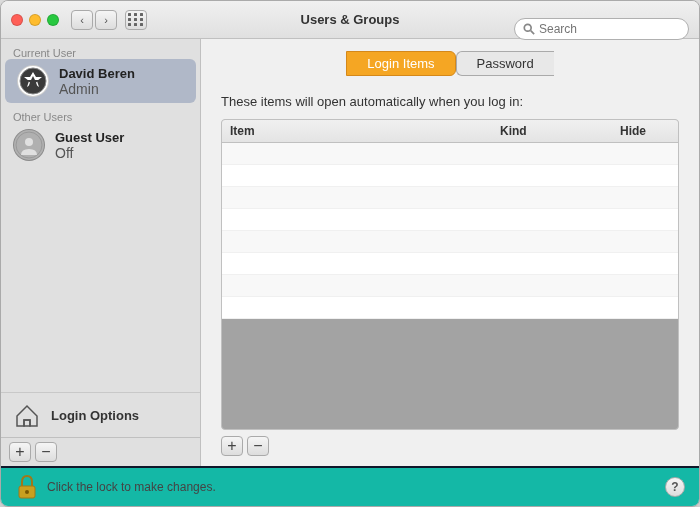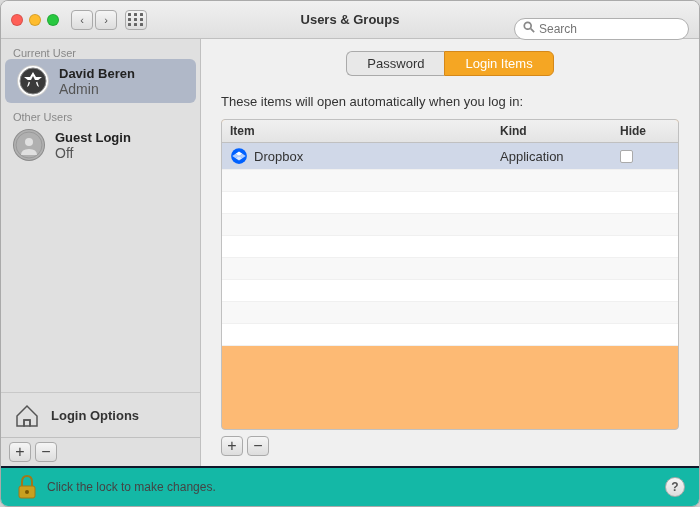--- a/index.html
+++ b/index.html
@@ -91,20 +91,21 @@
       left: 50%;
       transform: translateX(-50%);
       font-size: 13px;
       font-weight: 600;
       color: #333;
     }
 
     .search-box {
       margin-left: auto;
       display: flex;
+      align-items: center;
       background: #fff;
       border: 1px solid #b0b0b0;
       border-radius: 12px;
       padding: 2px 8px;
       width: 175px;
       height: 22px;
       margin-top: 18px;
     }
 
     .search-icon-svg {
@@ -301,21 +302,21 @@
       font-size: 13px;
       color: #333;
       margin-bottom: 10px;
     }
 
     
     .items-table {
       border: 1px solid #c0c0c0;
       border-radius: 4px;
       overflow: hidden;
-      background: #fdba74;
+      background: #a3a3a3;
       flex: 1;
       display: flex;
       flex-direction: column;
     }
 
     .table-header {
       display: grid;
       grid-template-columns: 1fr 120px 50px;
       background: linear-gradient(to bottom, #f0f0f0, #e4e4e4);
       border-bottom: 1px solid #c0c0c0;
@@ -503,21 +504,21 @@
 
       <div class="user-item">
         <div class="avatar guest">
           <svg width="28" height="28" viewBox="0 0 28 28">
             <circle cx="14" cy="14" r="13" fill="#b0b0b0" stroke="#999" stroke-width="1"></circle>
             <circle cx="14" cy="11" r="4" fill="#e0e0e0"></circle>
             <path d="M6,24 Q6,18 14,18 Q22,18 22,24" fill="#e0e0e0"></path>
           </svg>
         </div>
         <div class="user-info">
-          <span class="user-name">Guest Login</span>
+          <span class="user-name">Guest User</span>
           <span class="user-role">Off</span>
         </div>
       </div>
 
       <div class="sidebar-spacer"></div>
 
       <div class="login-options-item">
         <div class="login-options-icon">
           <svg width="26" height="26" viewBox="0 0 26 26">
             <path d="M3,14 L13,4 L23,14 L23,24 L16,24 L16,18 L10,18 L10,24 L3,24 Z" fill="none" stroke="#555" stroke-width="1.5"></path>
@@ -528,50 +529,34 @@
       </div>
 
       <div class="sidebar-bottom-bar">
         <div class="add-remove-btn">+</div>
         <div class="add-remove-btn">−</div>
       </div>
     </div>
 
     <div class="right-panel">
       <div class="tabs-row">
+        <div class="tab-btn right active">Login Items</div>
         <div class="tab-btn left">Password</div>
-        <div class="tab-btn right active">Login Items</div>
       </div>
 
       <div class="panel-body">
         <div class="panel-description">These items will open automatically when you log in:</div>
 
         <div class="items-table">
           <div class="table-header">
             <div class="table-header-cell">Item</div>
             <div class="table-header-cell">Kind</div>
             <div class="table-header-cell">Hide</div>
           </div>
           <div class="table-body">
-            <div class="table-row odd selected">
-              <div class="table-cell">
-                <svg class="dropbox-svg" viewBox="0 0 32 32">
-                  <circle cx="16" cy="16" r="14" fill="#0061ff"></circle>
-                  <path d="M16,8 L22,12 L16,16 L10,12 Z" fill="white"></path>
-                  <path d="M10,12 L16,16 L10,20 L4,16 Z" fill="white" opacity="0.7"></path>
-                  <path d="M22,12 L28,16 L22,20 L16,16 Z" fill="white" opacity="0.7"></path>
-                  <path d="M10,20 L16,16 L22,20 L16,24 Z" fill="white" opacity="0.85"></path>
-                </svg>
-                <span>Dropbox</span>
-              </div>
-              <div class="table-cell">Application</div>
-              <div class="table-cell">
-                <div class="checkbox"></div>
-              </div>
-            </div>
 
             <div class="empty-row even"></div>
             <div class="empty-row odd"></div>
             <div class="empty-row even"></div>
             <div class="empty-row odd"></div>
             <div class="empty-row even"></div>
             <div class="empty-row odd"></div>
             <div class="empty-row even"></div>
             <div class="empty-row odd"></div>
           </div>

